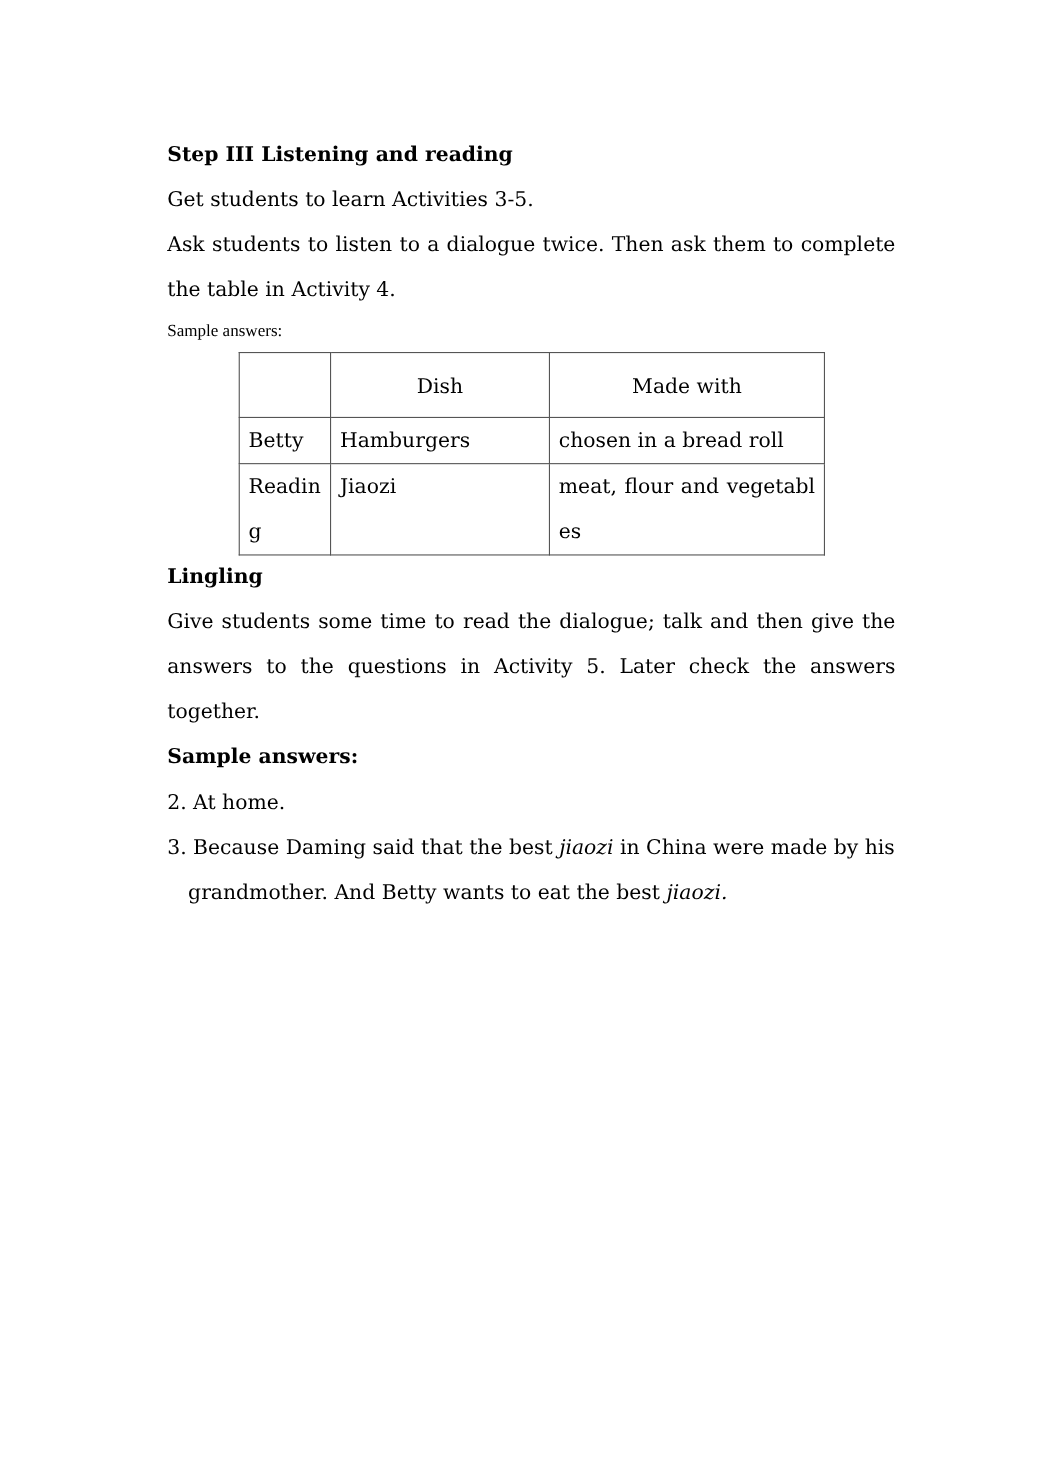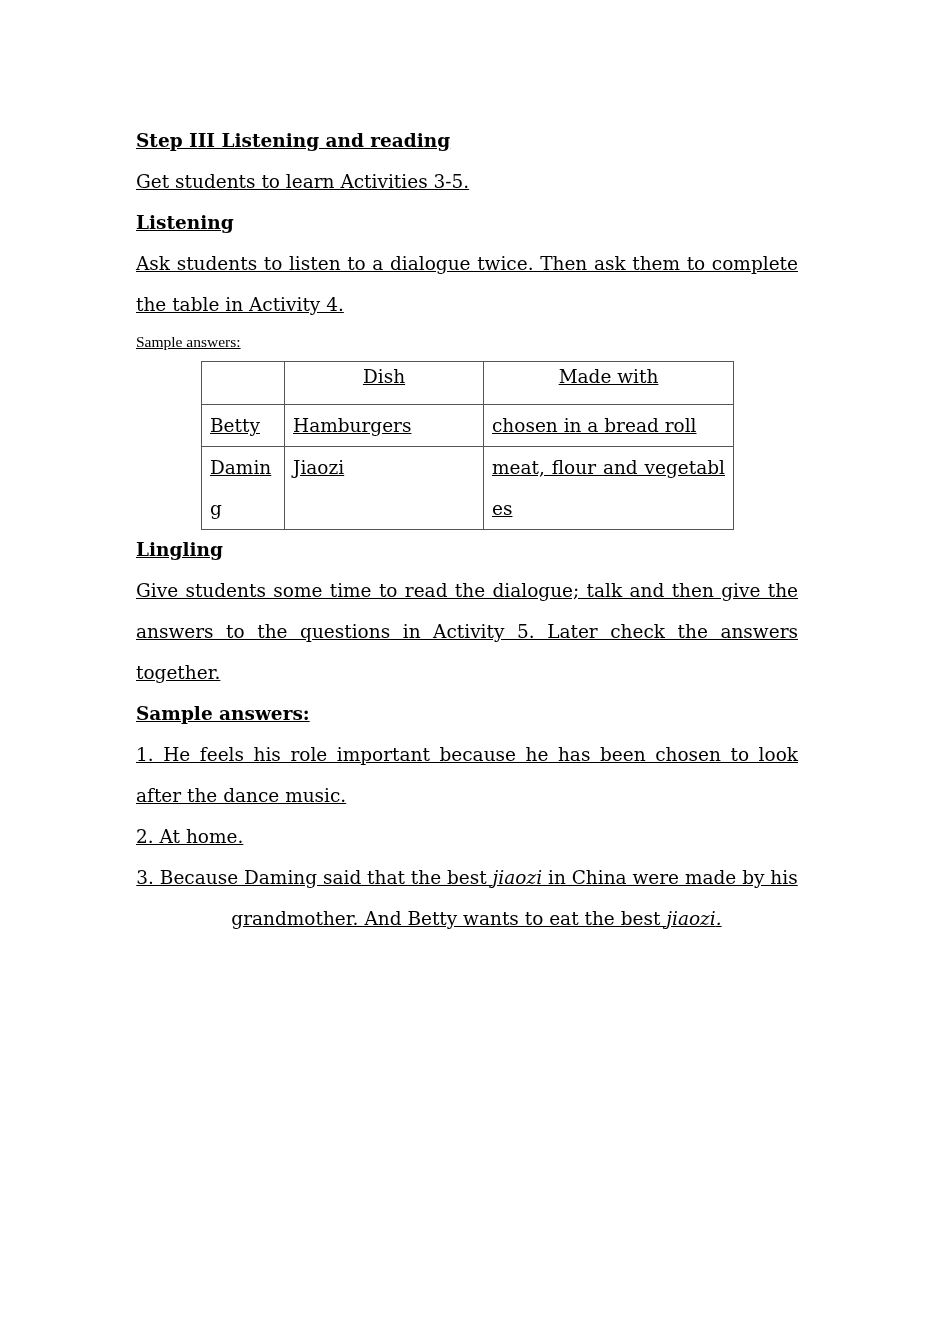--- a/index.html
+++ b/index.html
@@ -1,39 +1,38 @@
 <!DOCTYPE html>
 <html><head>
 <meta charset="utf-8">
 <style>
   html, body { margin: 0; padding: 0; background: #ffffff; }
   body { width: 950px; height: 1344px; position: relative; overflow: hidden;
          font-family: "DejaVu Serif", serif; color: #000; }
-  .page { position: absolute; left: 136px; top: 120px; width: 662px; text-decoration: underline; }
+  .page { position: absolute; left: 152px; top: 120px; width: 662px; }
   .p { font-size: 18.5px; line-height: 41px; margin: 0; text-align: justify; }
   .p.tight { line-height: 40px; }
   .b { font-weight: bold; }
   .small { font-family: "Liberation Serif", serif; font-size: 15.5px; line-height: 26px; margin: 4px 0 6px 0; }
   table.t { border-collapse: collapse; margin-left: 65px; width: 532px; table-layout: fixed; margin-top: 4px; }
   table.t td { border: 1px solid #555; vertical-align: top; padding: 0 8px; font-size: 18.5px; line-height: 41px; text-align: justify; text-align-last: left; word-break: break-all; }
   table.t col.c1 { width: 83px; }
   table.t col.c2 { width: 199px; }
   table.t col.c3 { width: 250px; }
-  table.t td.h { text-align: right; text-align-last: center; height: 40px; line-height: 26px; padding-top: 2px; }
+  table.t td.h { text-align: right; text-align-last: center; height: 40px; line-height: 26px; padding-top: 18px; }
   table.t td.name { word-break: break-all; }
   .hang { padding-left: 19px; text-indent: -19px; }
   i { font-style: italic; }
 </style>
 </head>
 <body>
 
 <div class="page">
   <p class="p b" style="margin-top:0;">Step III Listening and reading</p>
   <p class="p">Get students to learn Activities 3-5.</p>
-  <p class="p b">Listening</p>
   <p class="p">Ask students to listen to a dialogue twice. Then ask them to complete the table in Activity 4.</p>
   <p class="small">Sample answers:</p>
 
   <table class="t">
     <colgroup>
         <col class="c1">
         <col class="c2">
         <col class="c3">
       </colgroup>
     <tbody>
@@ -41,26 +40,25 @@
       <td class="h"></td>
       <td class="h">Dish</td>
       <td class="h">Made with</td>
     </tr>
     <tr>
       <td class="name">Betty</td>
       <td>Hamburgers</td>
       <td>chosen in a bread roll</td>
     </tr>
     <tr>
-      <td class="name">Daming</td>
+      <td class="name">Reading</td>
       <td>Jiaozi</td>
       <td>meat, flour and vegetables</td>
     </tr>
   </tbody>
     </table>
 
   <p class="p b tight">Lingling</p>
   <p class="p">Give students some time to read the dialogue; talk and then give the answers to the questions in Activity 5. Later check the answers together.</p>
   <p class="p b">Sample answers:</p>
-  <p class="p">1. He feels his role important because he has been chosen to look after the dance music.</p>
   <p class="p">2. At home.</p>
-  <p class="p hang" style="text-align:center;"><span>3. Because Daming said that the best </span><i>jiaozi</i><span> in China were made by his grandmother. And Betty wants to eat the best </span><i>jiaozi</i><i>.</i></p>
+  <p class="p hang" style="text-align:left;"><span>3. Because Daming said that the best </span><i>jiaozi</i><span> in China were made by his grandmother. And Betty wants to eat the best </span><i>jiaozi</i><i>.</i></p>
 </div>
 
 </body></html>

